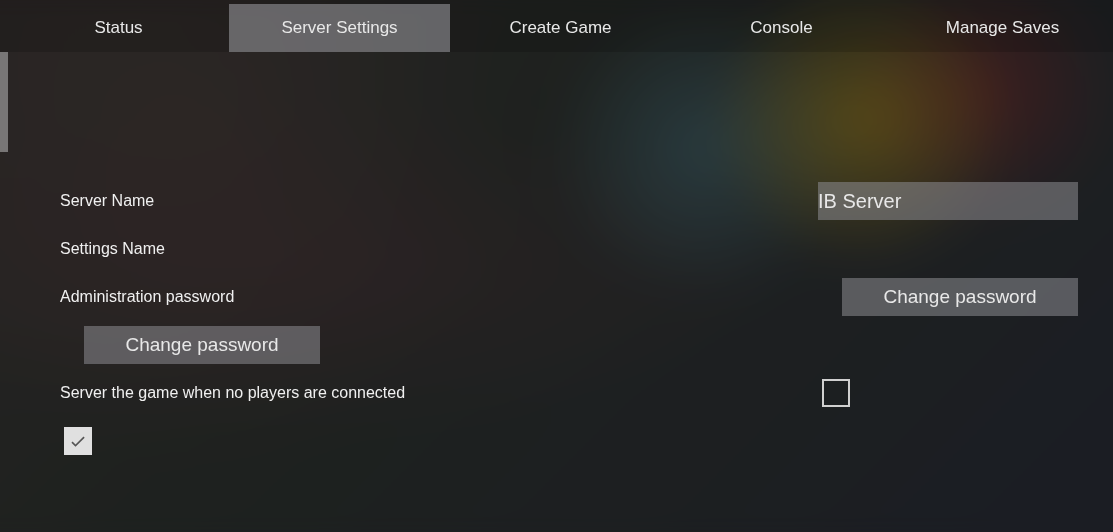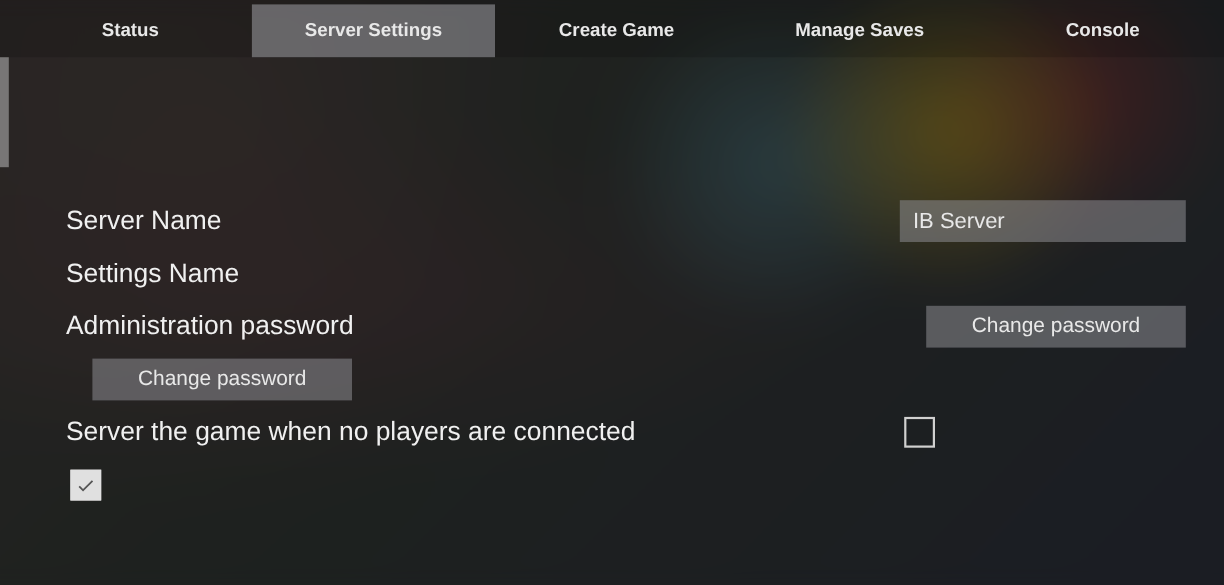--- a/index.html
+++ b/index.html
@@ -56,21 +56,20 @@
     }
     
     .tabs {
       position: relative;
       z-index: 3;
       display: flex;
       width: 100%;
       height: 52px;
       padding-left: 8px;
       background: rgba(0, 0, 0, 0.15);
-      font-weight: bold;
     }
     
     .tab {
       flex: 1;
       display: flex;
       align-items: center;
       justify-content: center;
       color: #e8e8e8;
       font-size: 17px;
       cursor: pointer;
@@ -91,38 +90,38 @@
     .row {
       display: flex;
       align-items: center;
       margin-bottom: 10px;
       min-height: 38px;
     }
     
     .label {
       flex: 1;
       color: #f0f0f0;
-      font-size: 24px;
+      font-size: 16px;
       font-weight: 400;
     }
     
     .control {
       width: 260px;
       display: flex;
       align-items: center;
     }
     
     .text-input {
       width: 100%;
       height: 38px;
       background: rgba(140, 140, 145, 0.55);
       border: none;
       color: #e8e8e8;
       font-size: 20px;
-      padding: 0 12px;
+      padding: 0 0;
       font-family: inherit;
       outline: none;
     }
     
     .btn {
       width: 100%;
       height: 38px;
       background: rgba(140, 140, 145, 0.55);
       border: none;
       color: #e8e8e8;
@@ -164,22 +163,22 @@
 <body>
 
 <div class="bg-blur"></div>
 <div class="overlay-dim"></div>
 <div class="left-edge"></div>
 
 <div class="tabs">
   <div class="tab">Status</div>
   <div class="tab active">Server Settings</div>
   <div class="tab">Create Game</div>
+  <div class="tab">Console</div>
   <div class="tab">Manage Saves</div>
-  <div class="tab">Console</div>
 </div>
 
 <div class="content">
 
   <div class="row">
     <div class="label">Server Name</div>
     <div class="control">
       <input type="text" class="text-input" value="IB Server" style="">
     </div>
   </div>

